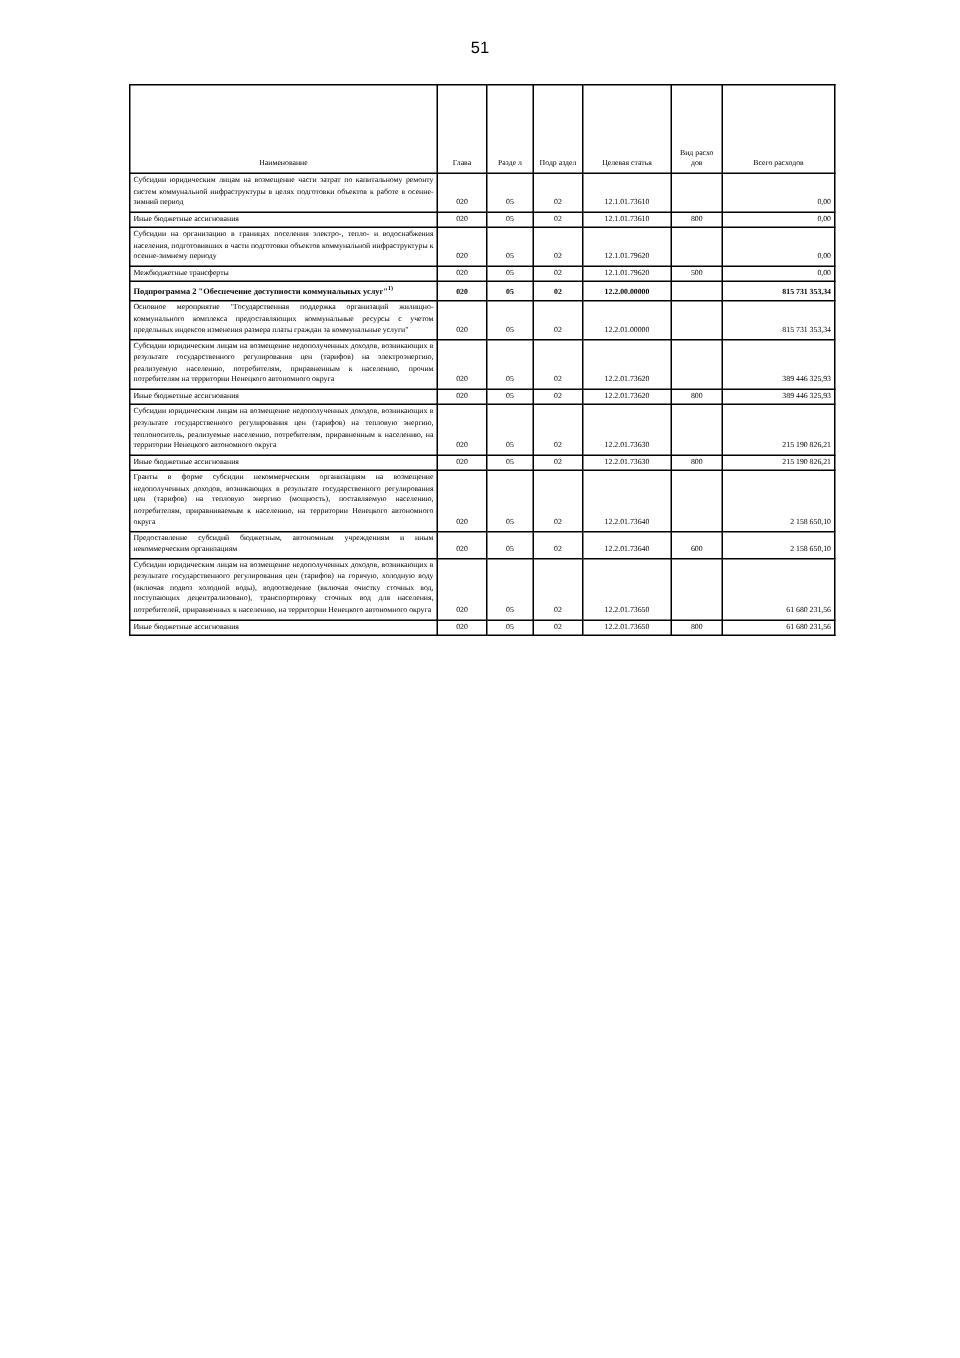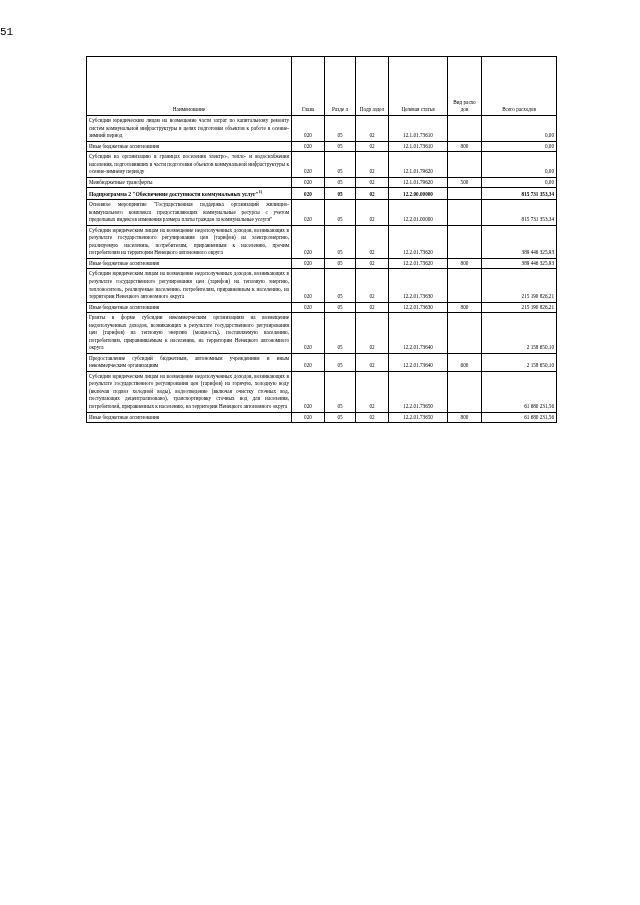--- a/index.html
+++ b/index.html
@@ -14,24 +14,24 @@
     color: #000;
     position: relative;
   }
   .page {
     width: 640px;
     height: 905px;
     box-sizing: border-box;
     position: relative;
   }
   .page-number {
-    text-align: left;
+    text-align: center;
     font-size: 11px;
     padding-top: 26px;
-    font-family: Liberation Mono, monospace;
+    font-family: Liberation Sans, sans-serif;
   }
   .table-wrap {
     margin: 18px 0 0 86px;
     width: 470px;
   }
   table.budget {
     border-collapse: collapse;
     width: 470px;
     table-layout: fixed;
     font-family: "Liberation Serif", serif;

